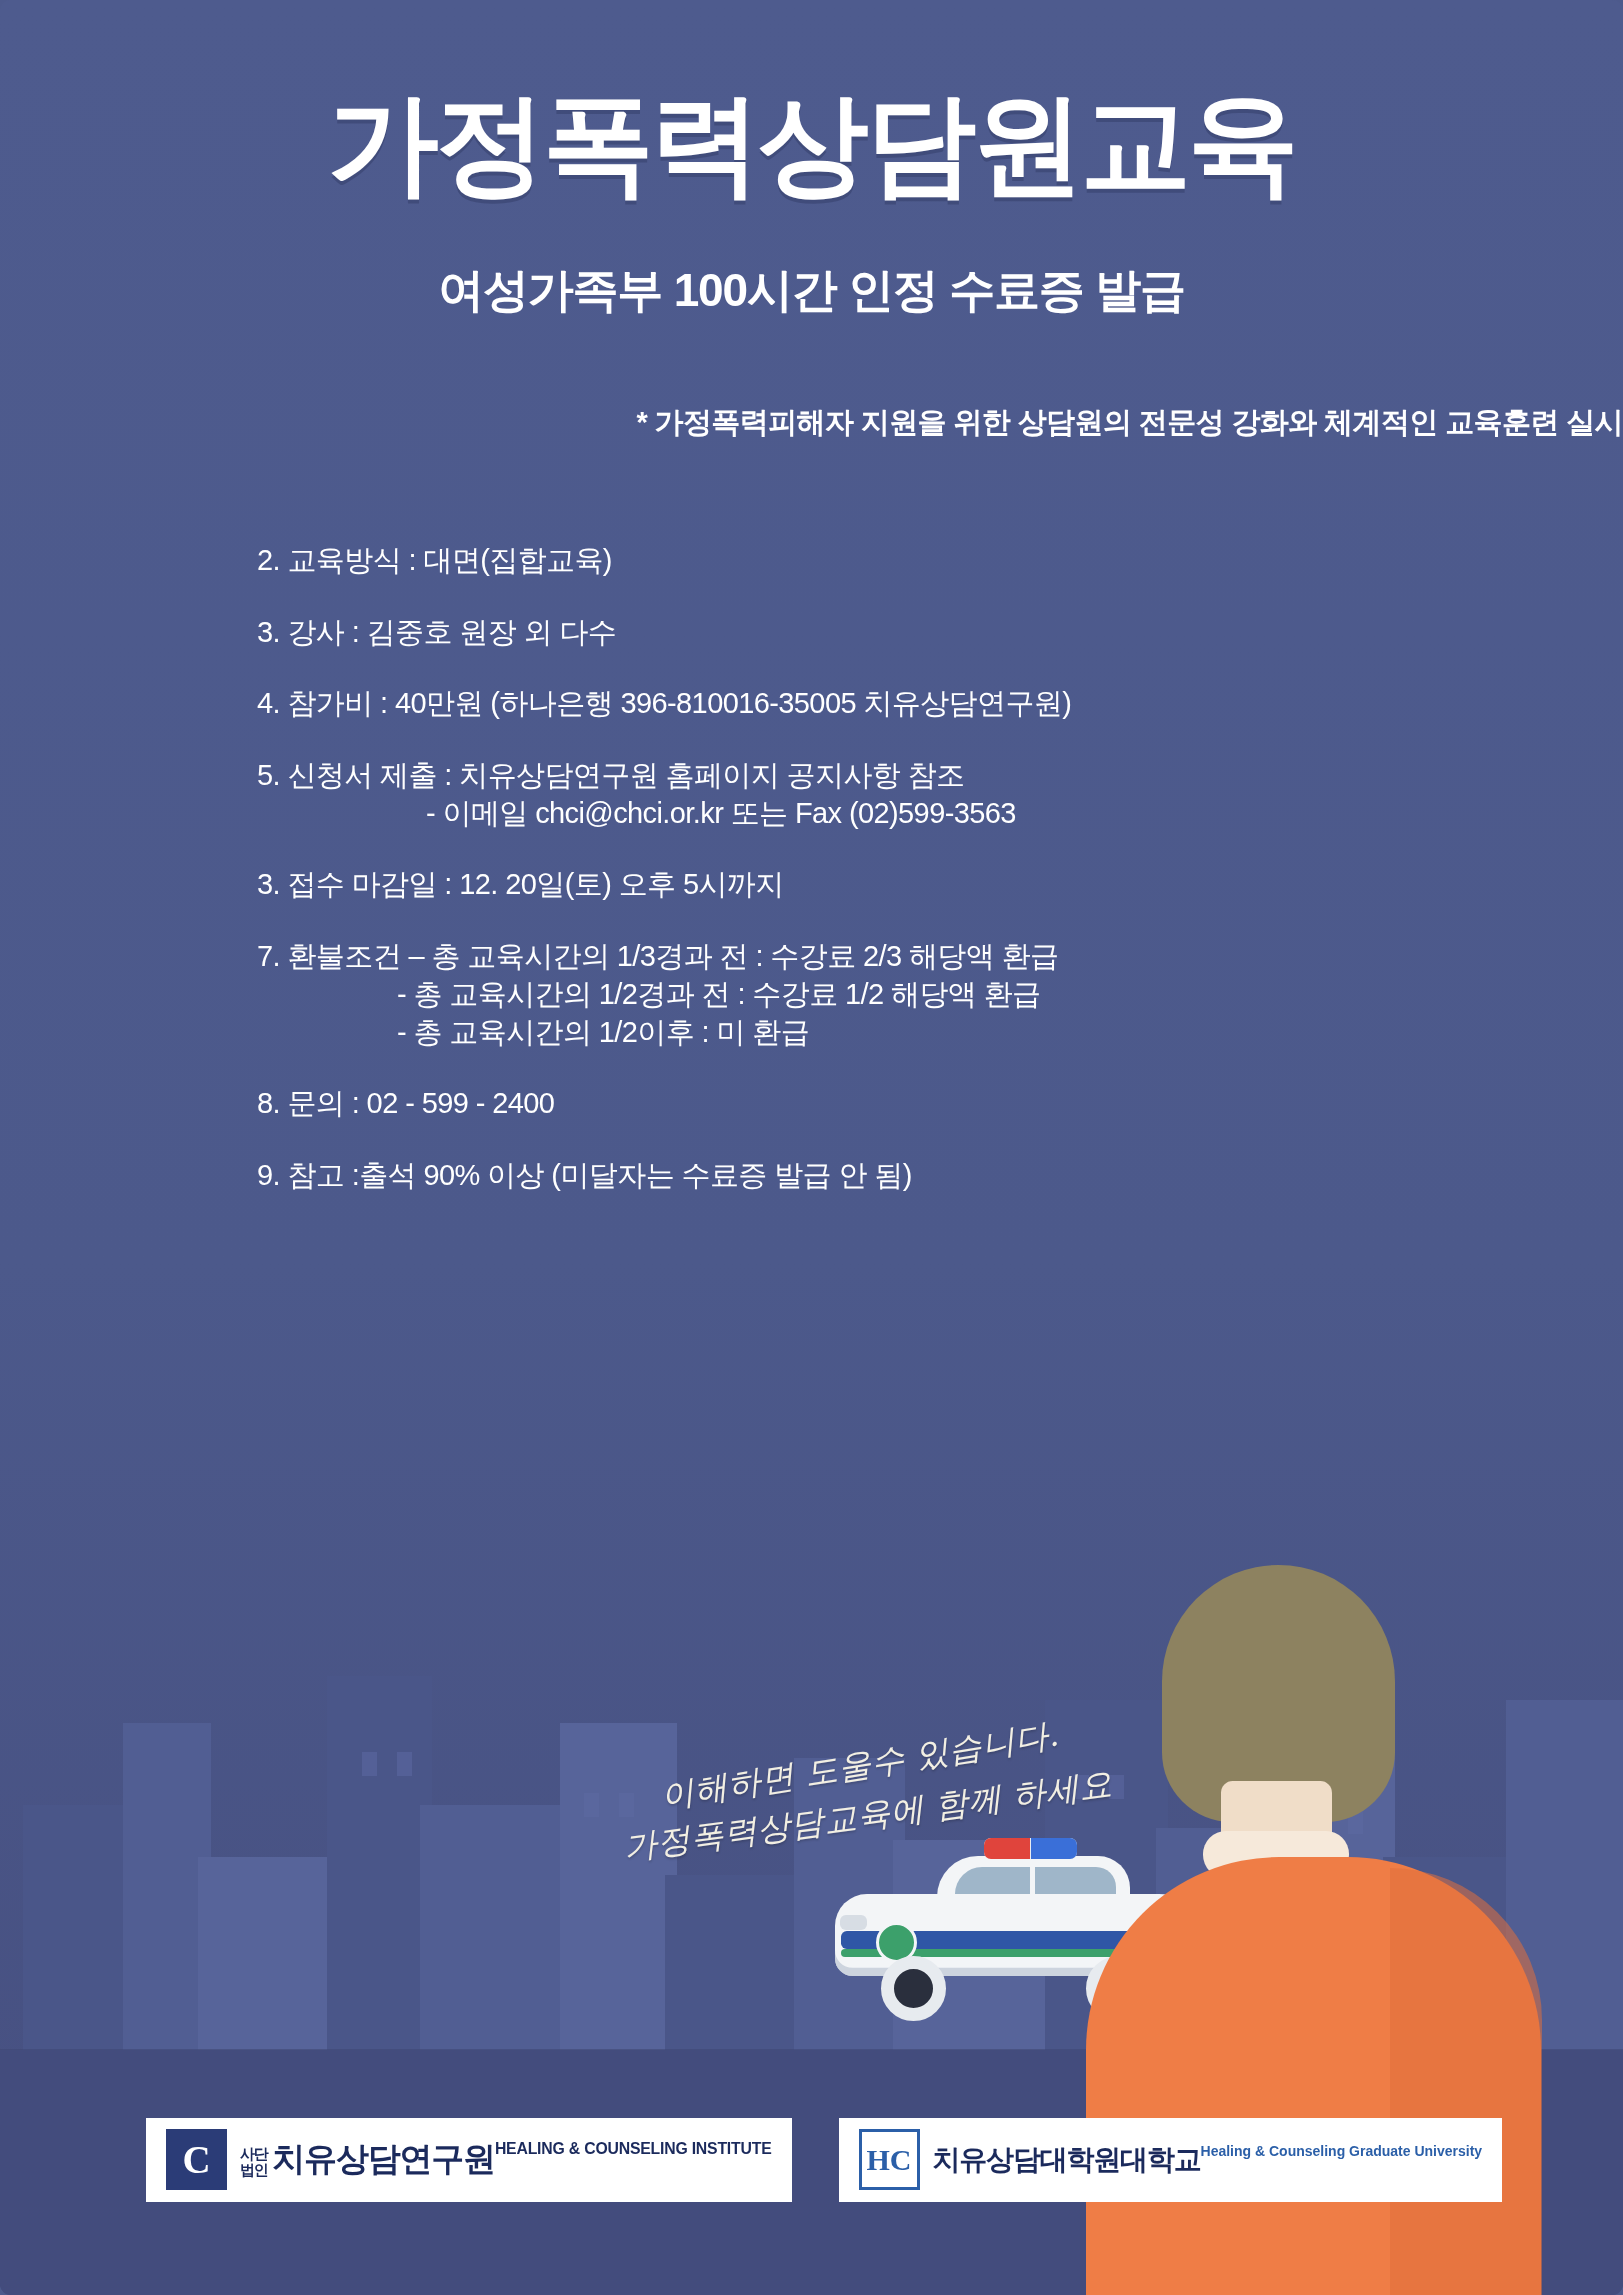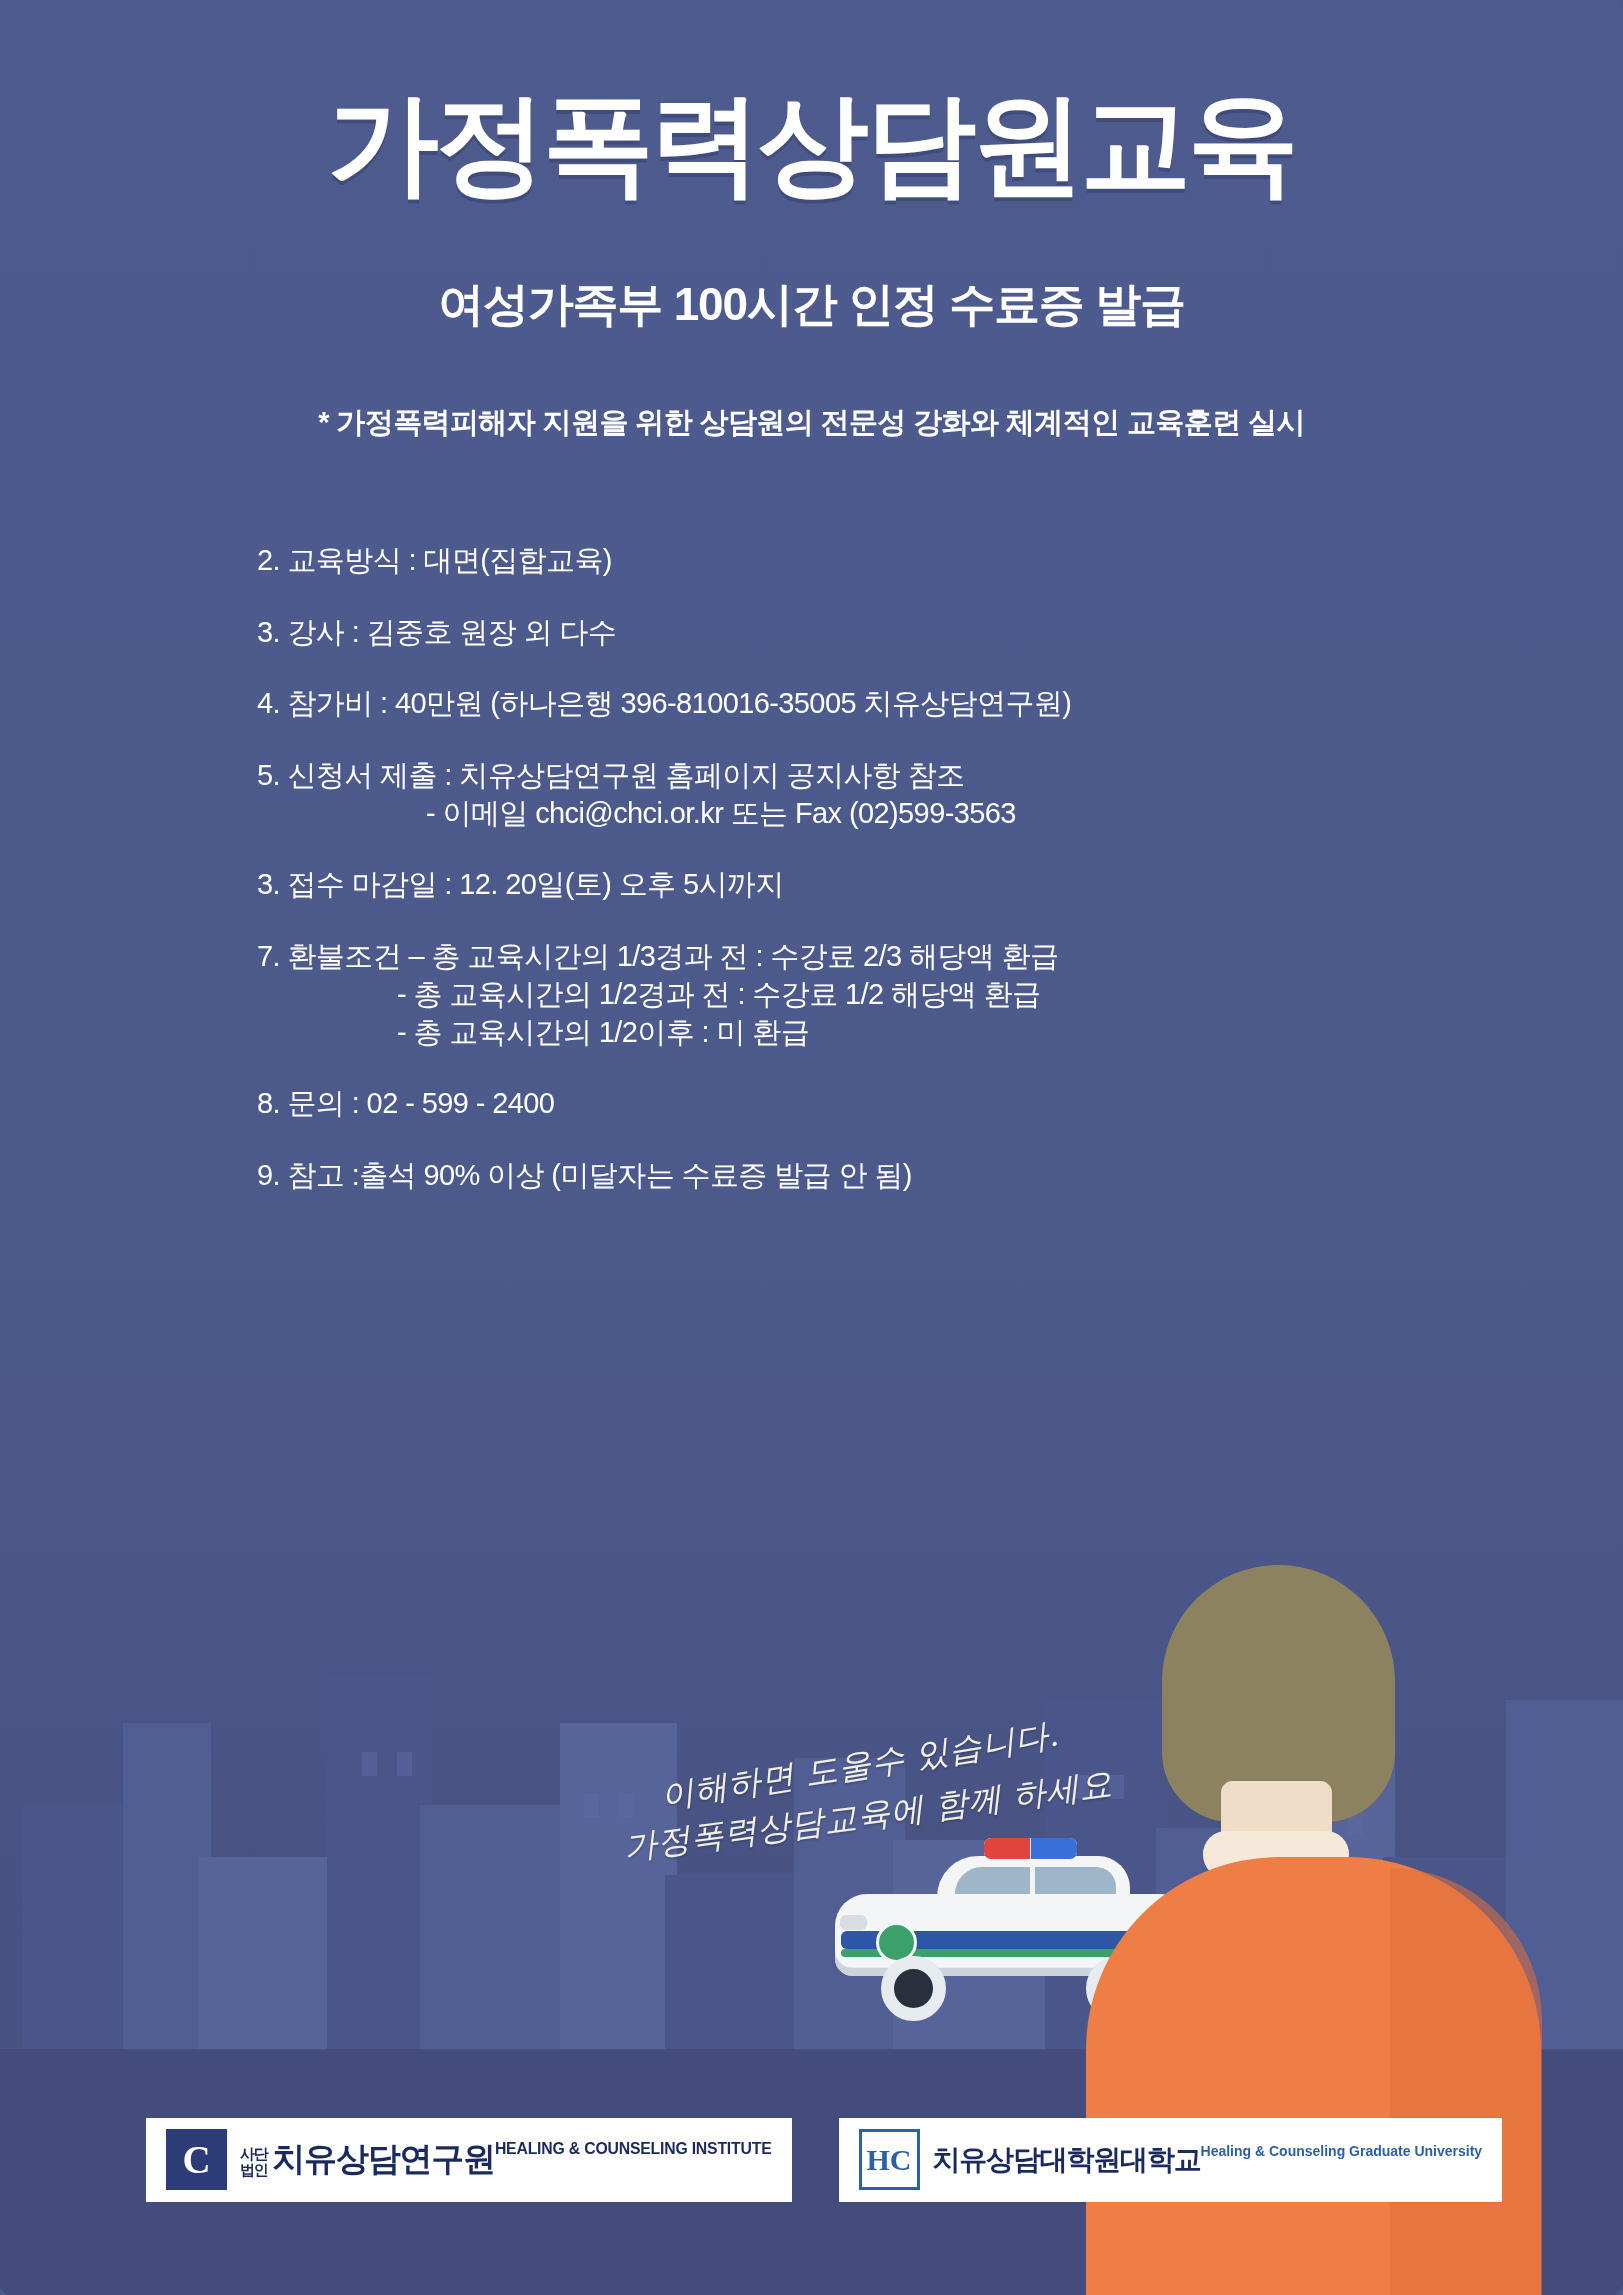--- a/index.html
+++ b/index.html
@@ -68,35 +68,35 @@
     width: 100%;
     text-align: center;
     font-size: 111px;
     font-weight: bold;
     color: #ffffff;
     letter-spacing: -3.5px;
     text-shadow: 0 3.5px 0 rgba(40,48,90,.35);
   }
   .subtitle {
     position: absolute;
-    top: 274px;
+    top: 260px;
     left: 0;
     width: 100%;
     text-align: center;
     font-size: 46px;
     font-weight: bold;
     color: #ffffff;
     letter-spacing: -1.2px;
   }
   .note {
     position: absolute;
     top: 403px;
     left: 0;
     width: 100%;
-    text-align: center;
+    text-align: right;
     font-size: 29px;
     font-weight: bold;
     color: #ffffff;
     letter-spacing: -0.6px;
   }
 
   
   .body-list {
     position: absolute;
     top: 508px;

